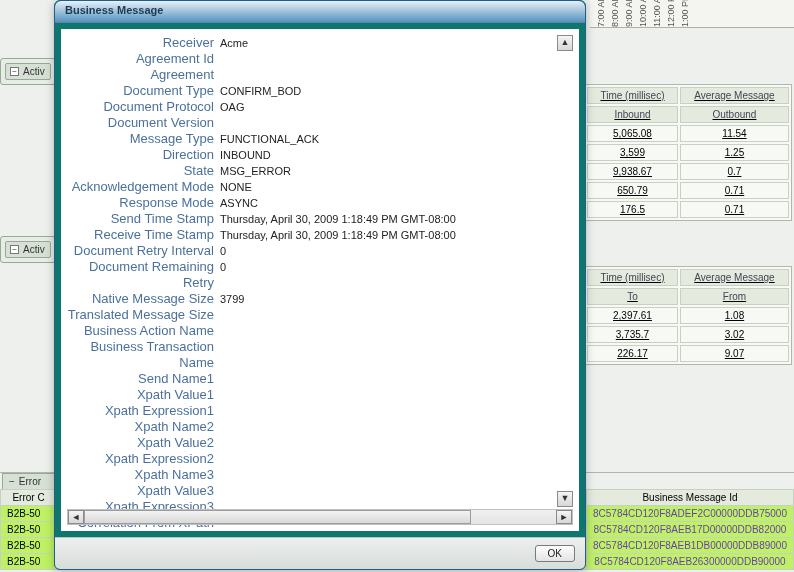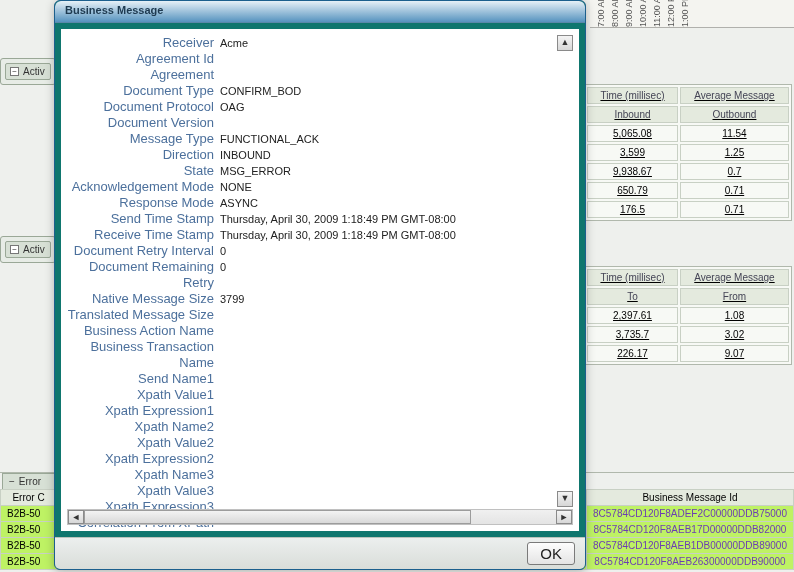--- a/index.html
+++ b/index.html
@@ -181,21 +181,21 @@
     background: linear-gradient(#ecefee,#d9ddd9);
     border-top: 1px solid #bcc3bc;
     display: flex; justify-content: flex-end; align-items: center;
     padding: 0 10px;
   }
   .okbtn {
     background: linear-gradient(#fdfdfd,#e4e4e4);
     border: 1px solid #7a7a7a;
     border-radius: 3px;
     padding: 2px 12px;
-    font-size: 15px;
+    font-size: 10px;
     color:#222;
     cursor: pointer;
   }
 </style>
 </head>
 <body>
 
 <div class="bg">
 
   <div class="bg-ruler">

